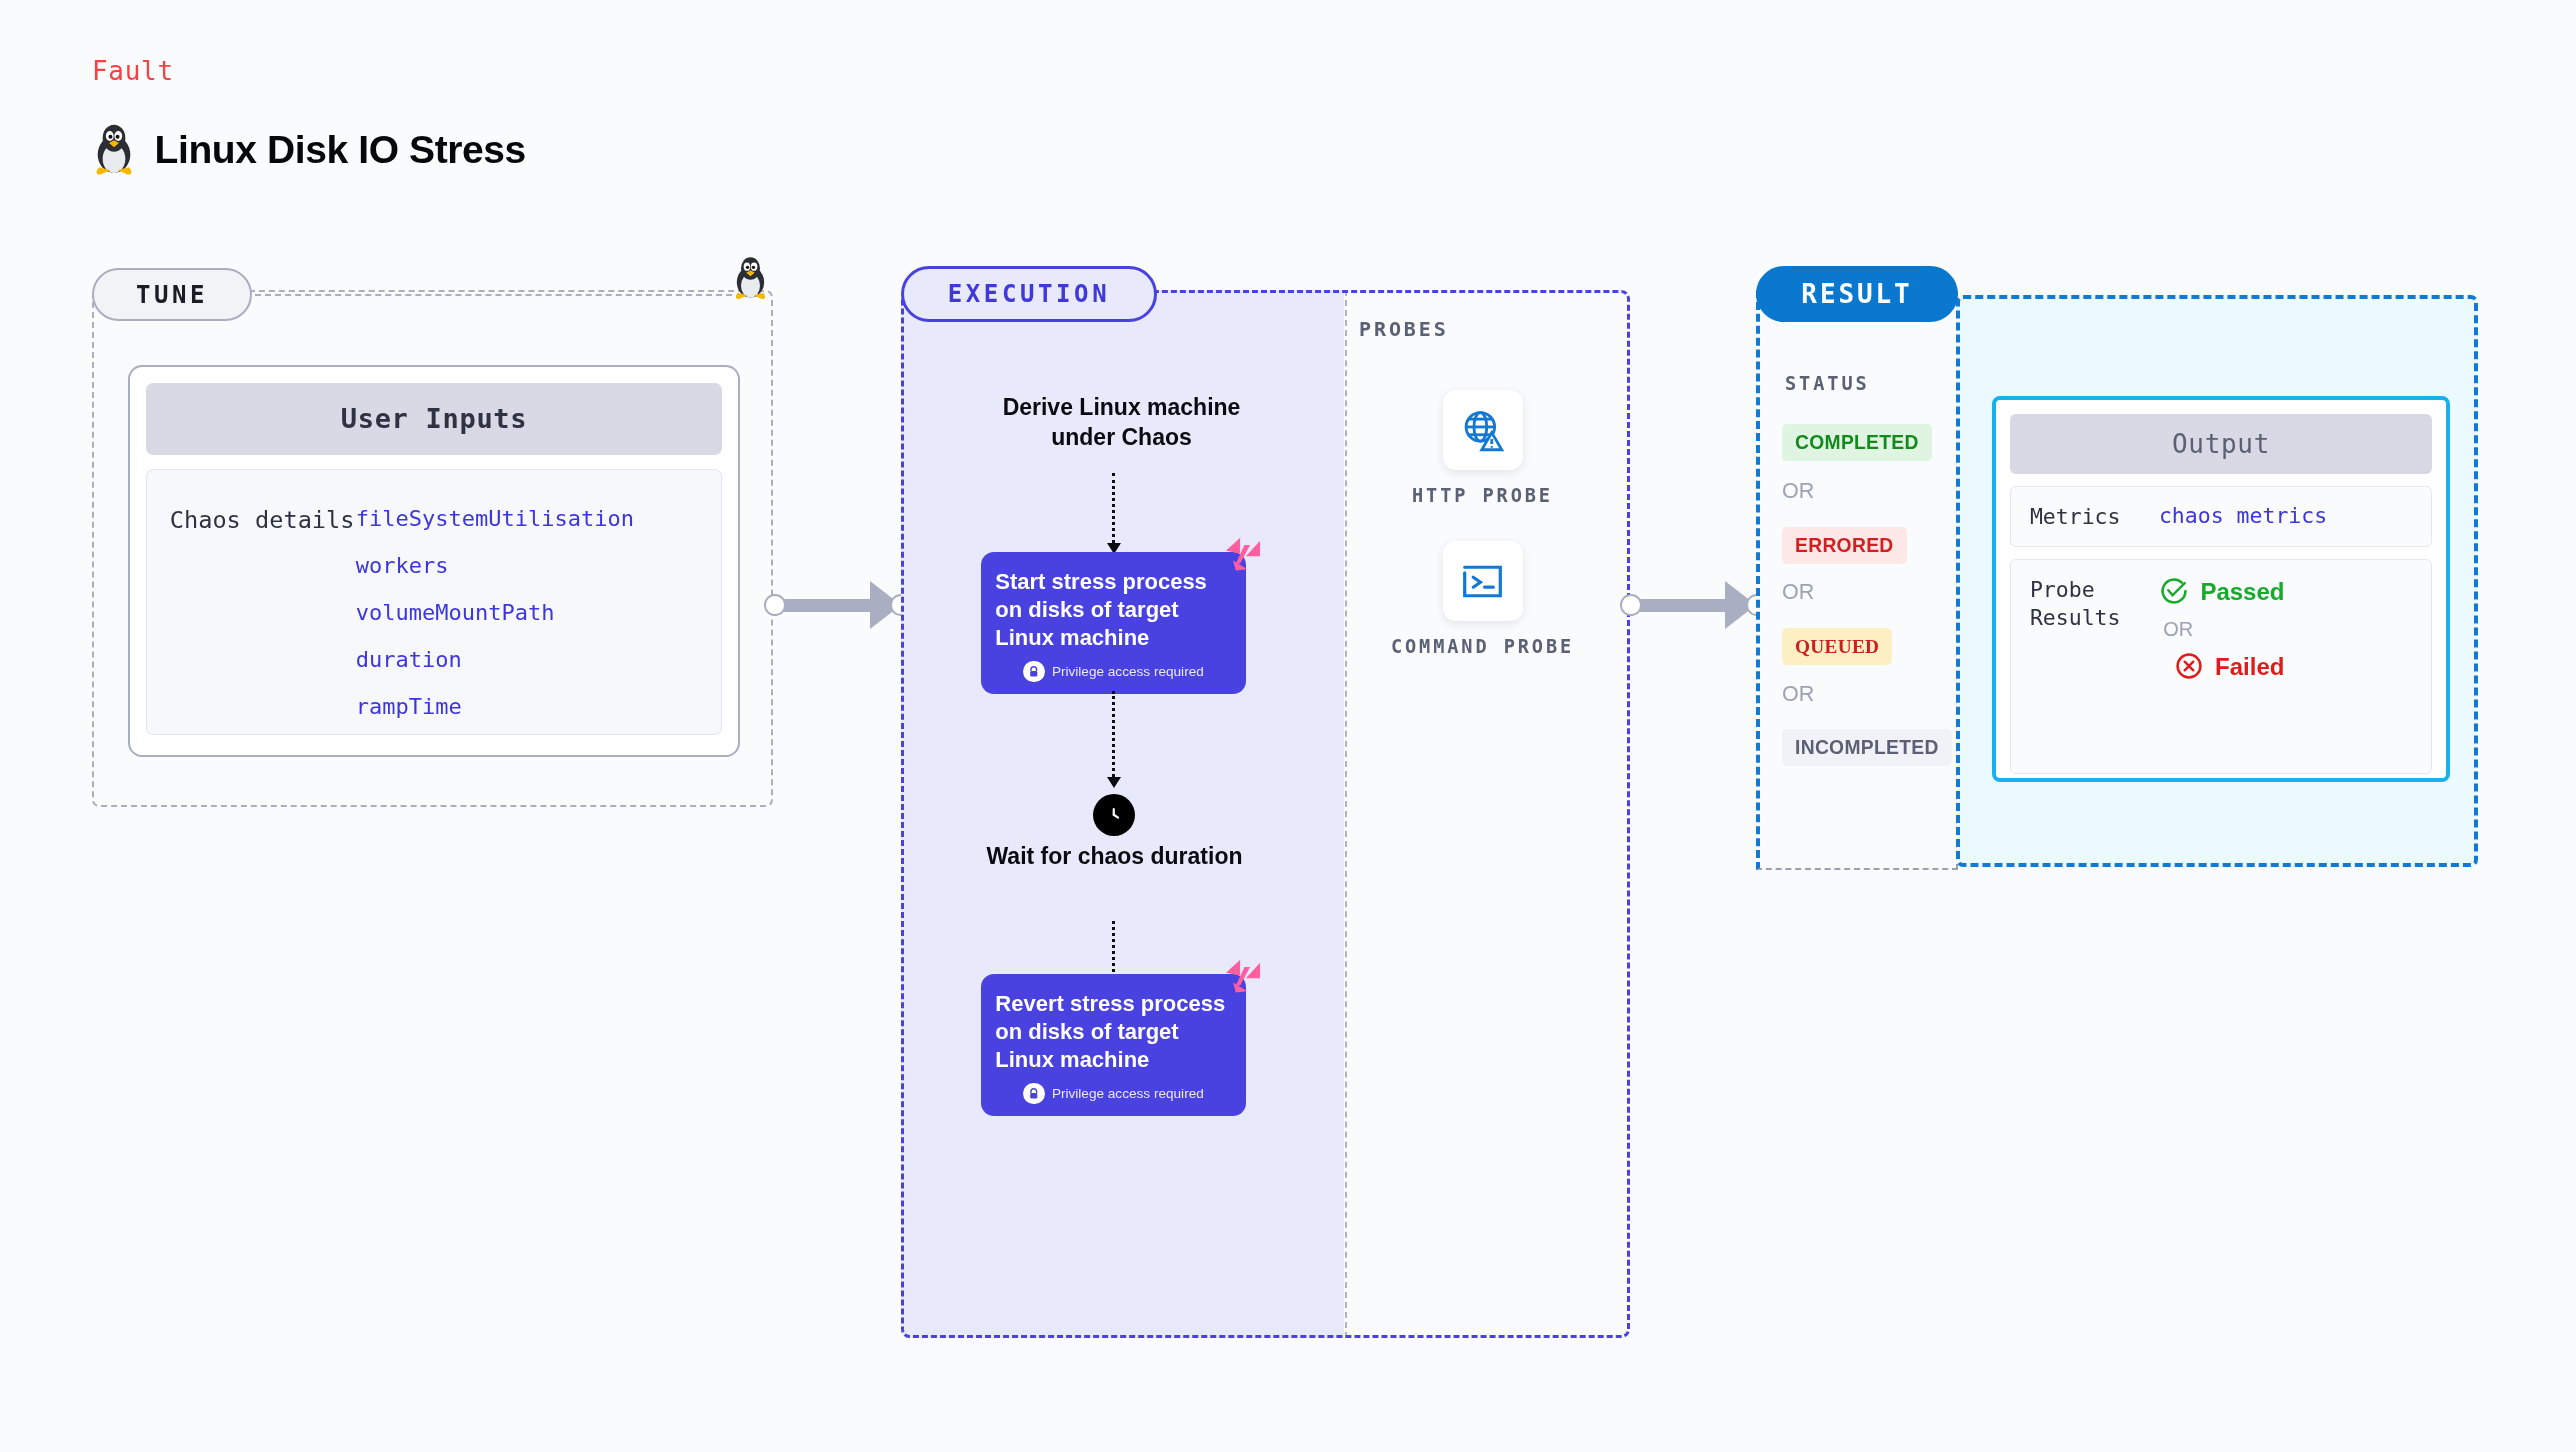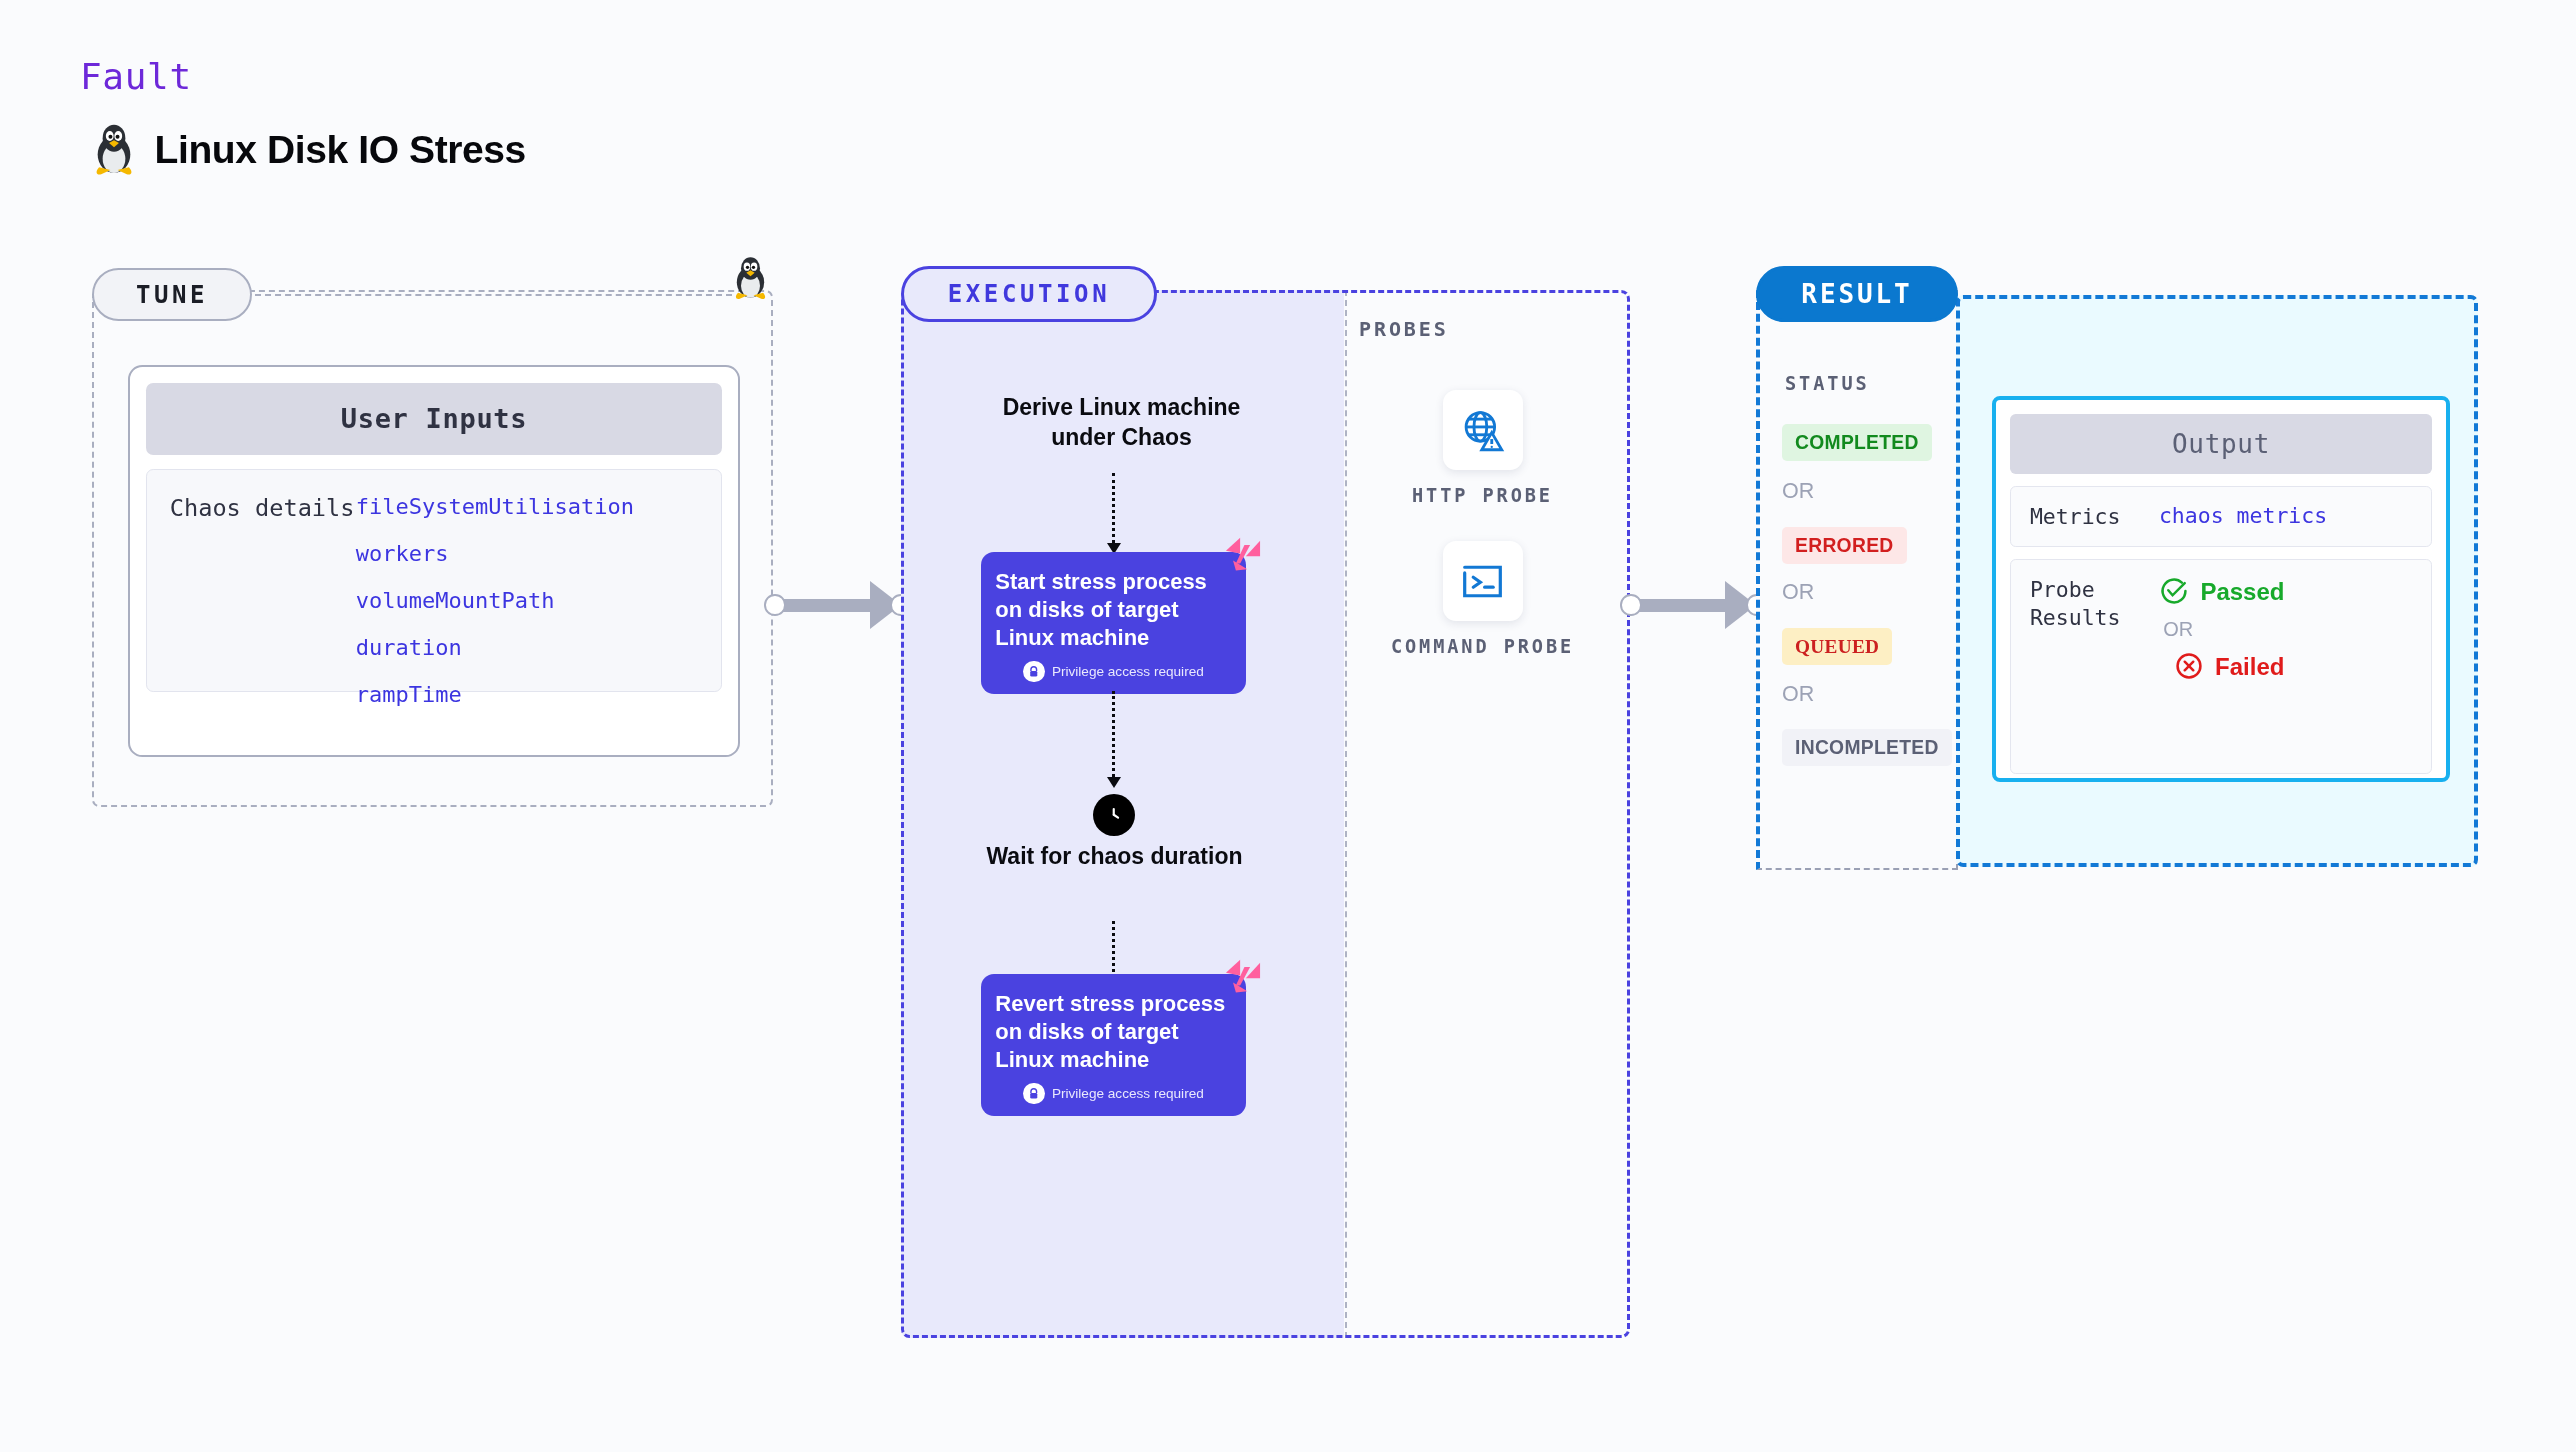--- a/index.html
+++ b/index.html
@@ -6,23 +6,23 @@
   html, body {
     width: 2576px; height: 1452px;
     background: #fafbfd;
     font-family: "Liberation Sans", sans-serif;
     overflow: hidden;
   }
   .stage { position: relative; width: 2576px; height: 1452px; }
 
   
   .hdr-fault {
-    position: absolute; left: 80px; top: 56px;
-    font-family: "DejaVu Sans Mono", monospace;
-    font-size: 36px; color: #6d28d9; letter-spacing: 0.7px;
+    position: absolute; left: 92px; top: 56px;
+    font-family: "DejaVu Sans Mono", monospace;
+    font-size: 26px; color: #ef4444; letter-spacing: 0.7px;
   }
   .hdr-title-row {
     position: absolute; left: 92px; top: 123px;
     display: flex; align-items: center; gap: 18.6px;
   }
   .hdr-title {
     font-size: 39px; font-weight: 700; color: #07080c;
     letter-spacing: -0.4px; white-space: nowrap;
   }
 
@@ -69,23 +69,23 @@
     background: #ffffff; border: 2.9px solid #a9aec0; border-radius: 14.3px;
     padding: 15.8px;
   }
   .ui-head {
     height: 72px; background: #d8d9e4; border-radius: 7.2px;
     display: flex; align-items: center; justify-content: center;
     font-family: "DejaVu Sans Mono", monospace;
     font-size: 27px; font-weight: 700; color: #2f3242; letter-spacing: 0.7px;
   }
   .ui-body {
-    margin-top: 14.3px; height: 223px;
+    margin-top: 14.3px; height: 266px;
     background: #f7f8fb; border: 1.4px solid #e2e4ee; border-radius: 7.2px;
-    display: flex; padding: 24px 0 0 23px;
+    display: flex; padding: 36px 0 0 23px;
   }
   .ui-body .lbl {
     font-family: "DejaVu Sans Mono", monospace;
     font-size: 23.6px; color: #2f3242; width: 186px; flex: none;
   }
   .ui-body .vals { display: flex; flex-direction: column; gap: 22px; }
   .ui-body .vals span {
     font-family: "DejaVu Sans Mono", monospace;
     font-size: 22px; color: #3c35e0; white-space: nowrap;
   }

